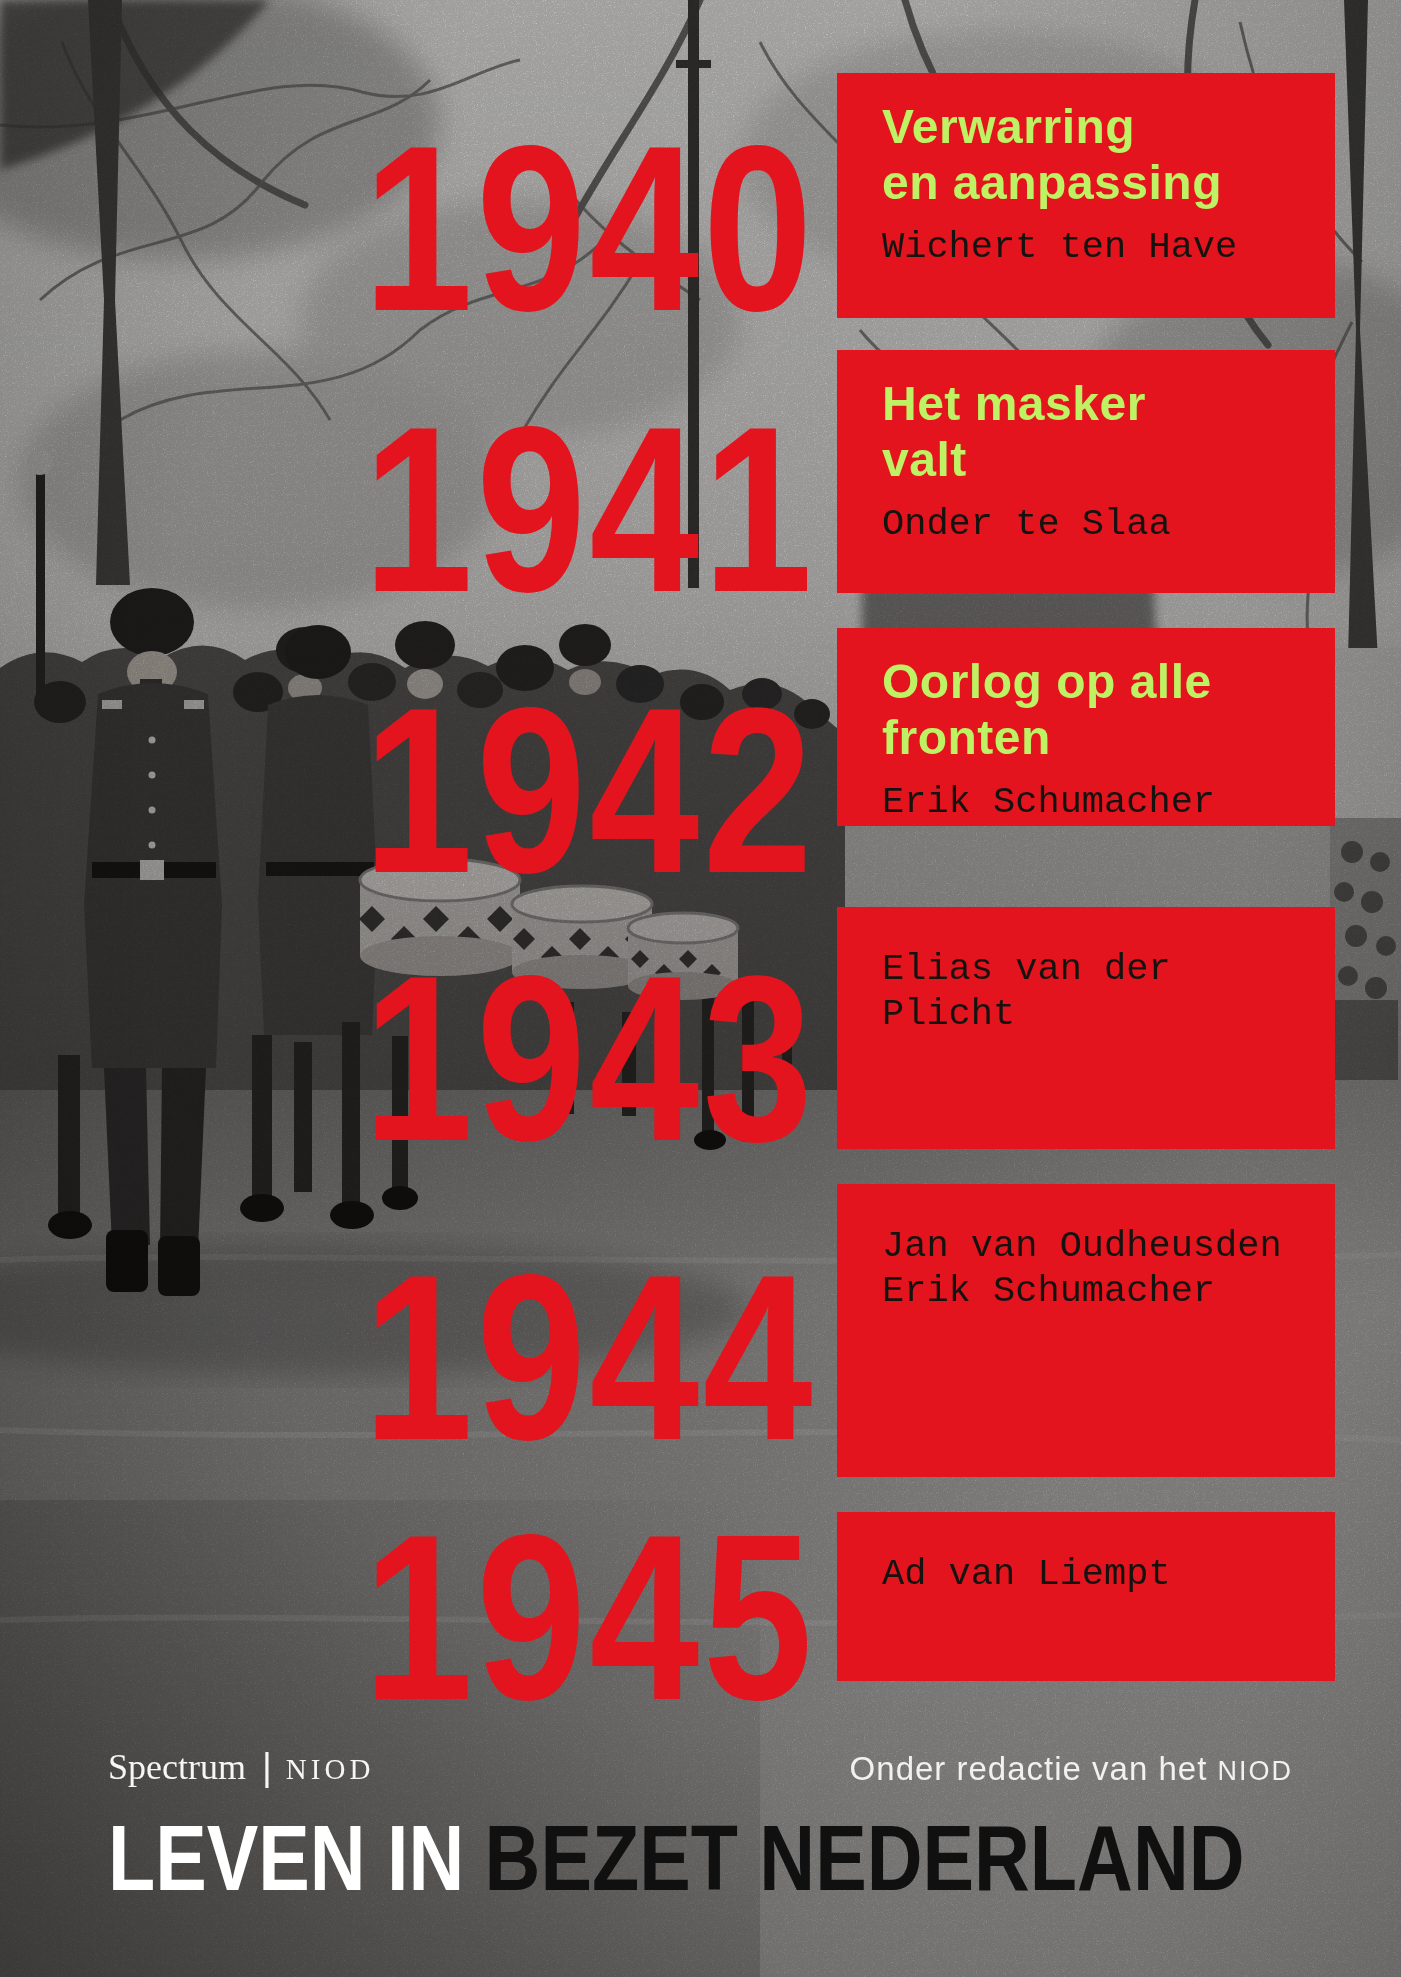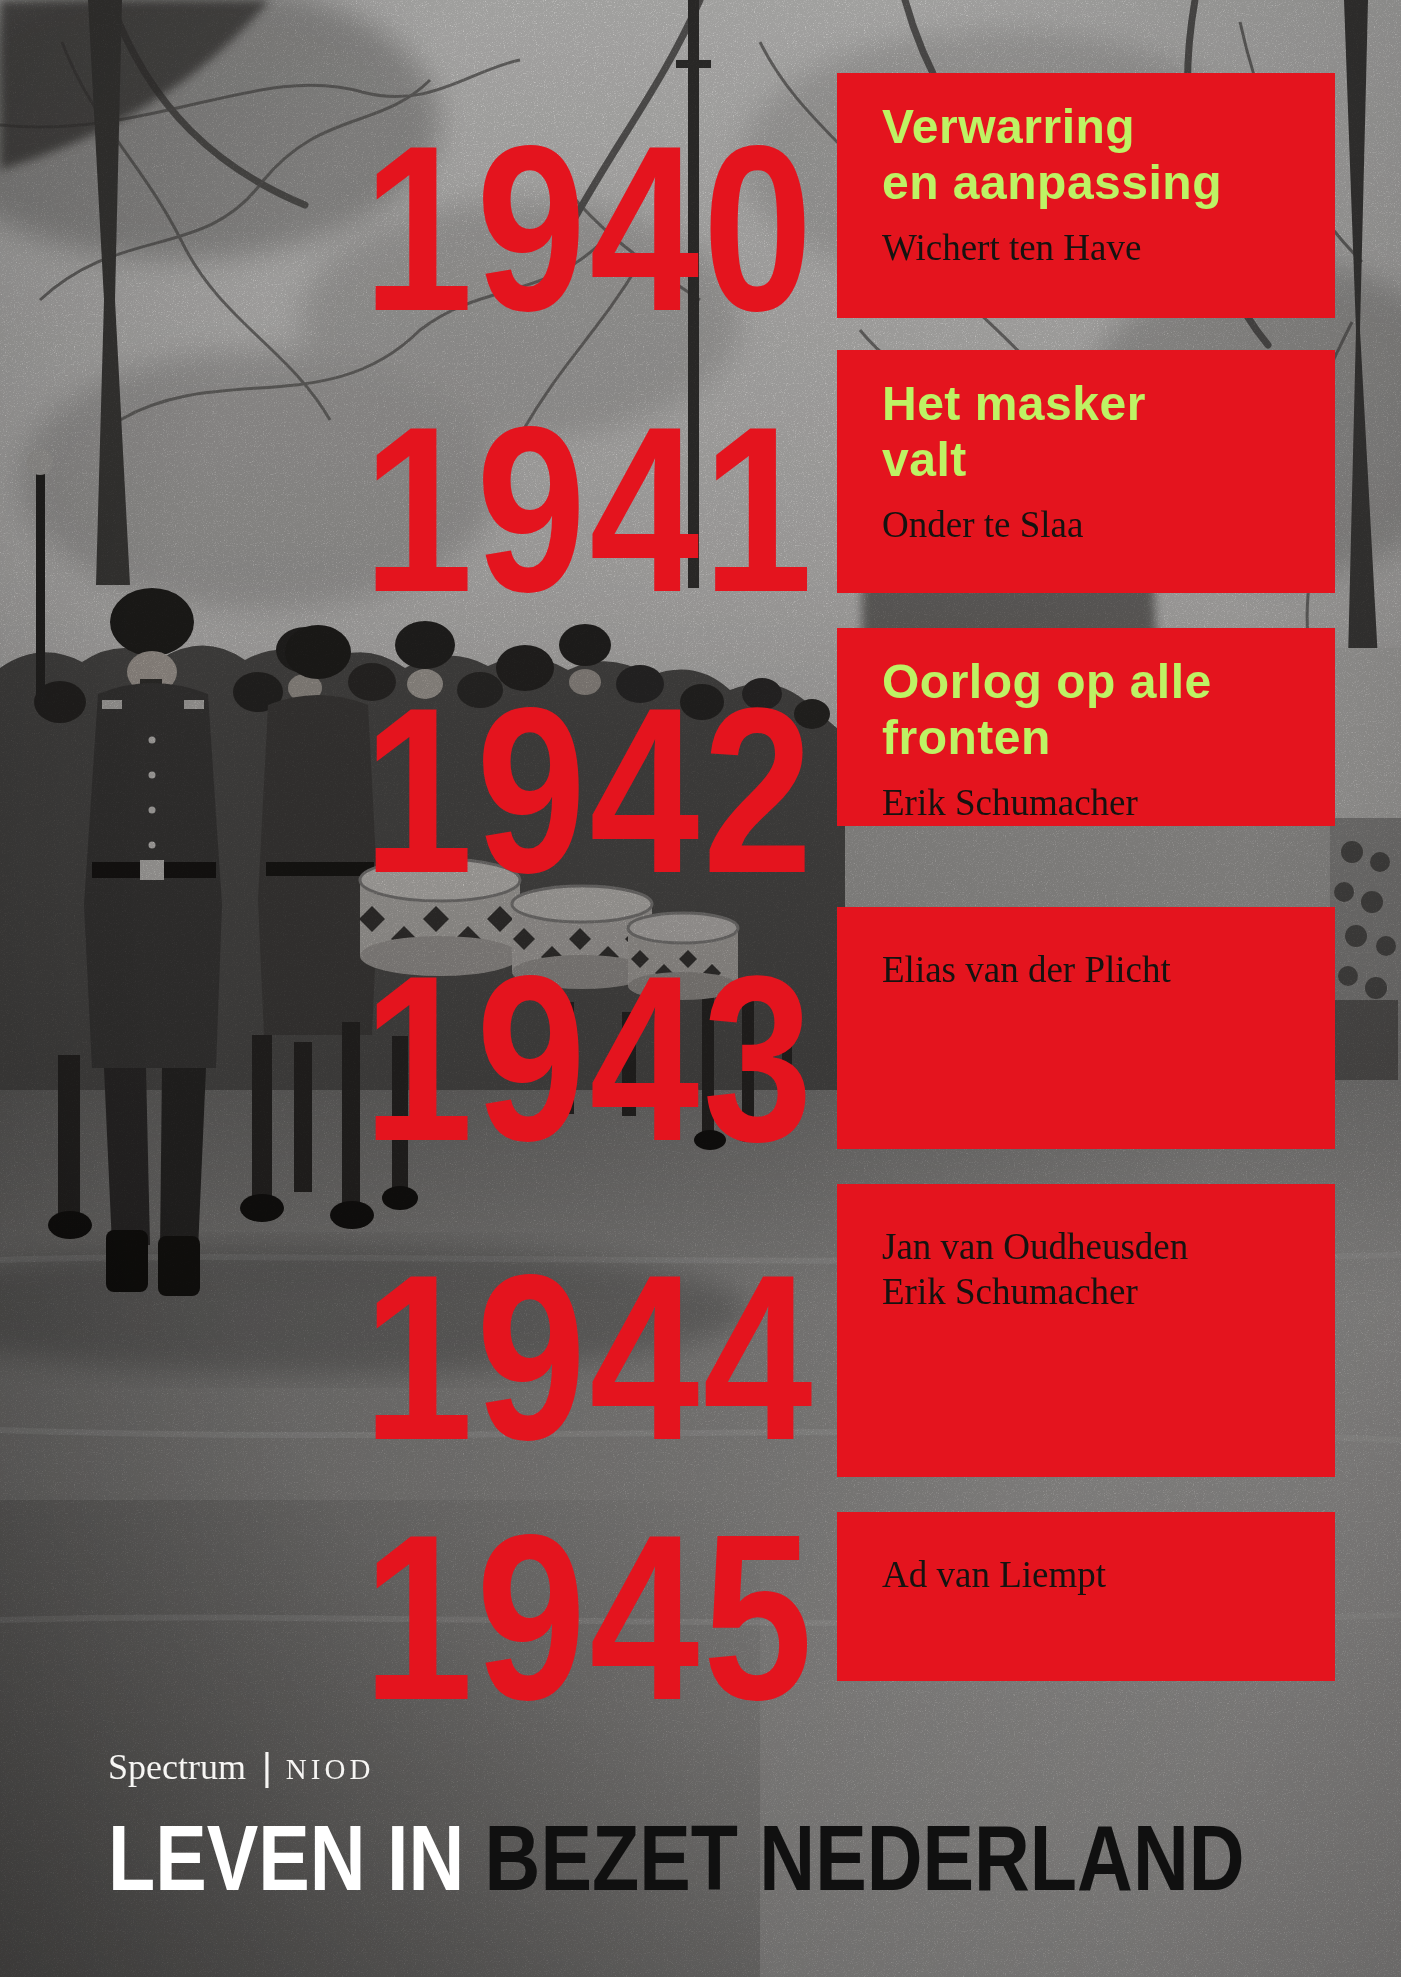--- a/index.html
+++ b/index.html
@@ -28,21 +28,21 @@
   .b1{top:350px;height:243px}
   .b2{top:628px;height:198px}
   .b3{top:907px;height:242px}
   .b4{top:1184px;height:293px}
   .b5{top:1512px;height:169px}
   .box-title{
     color:#bef264;font-weight:bold;font-size:48px;line-height:1.17;
     letter-spacing:.5px;white-space:pre-line;
   }
   .box-author{
-    font-family:Liberation Serif, serif;color:#151310;
+    font-family:Liberation Mono, monospace;color:#151310;
     font-size:37px;line-height:1.22;margin-top:14px;white-space:pre-line;
   }
 
   
   .publisher{
     position:absolute;left:108px;top:1745px;color:#f7f6f4;
     font-family:"Liberation Serif",serif;font-size:36px;white-space:nowrap;
   }
   .publisher .sep{display:inline-block;margin:0 14px 0 16px;transform:translateY(1px);
     font-family:"Liberation Sans",sans-serif;font-weight:normal;font-size:38px;}
@@ -301,18 +301,22 @@
 Erik Schumacher</div>
   </div>
   <div class="box b5">
     <div class="box-author">Ad van Liempt</div>
   </div>
 
   <div class="publisher">
     <span>Spectrum</span><span class="sep">|</span><span class="niod">NIOD</span>
   </div>
 
+  <div class="editor-note">
+    <span>Onder redactie van het</span>
+    <span class="niod">NIOD</span>
+  </div>
 
   <div class="main-title">
     <span class="t1">LEVEN IN</span><span class="t2">BEZET NEDERLAND</span>
   </div>
 
 </div>
 
 </body></html>

